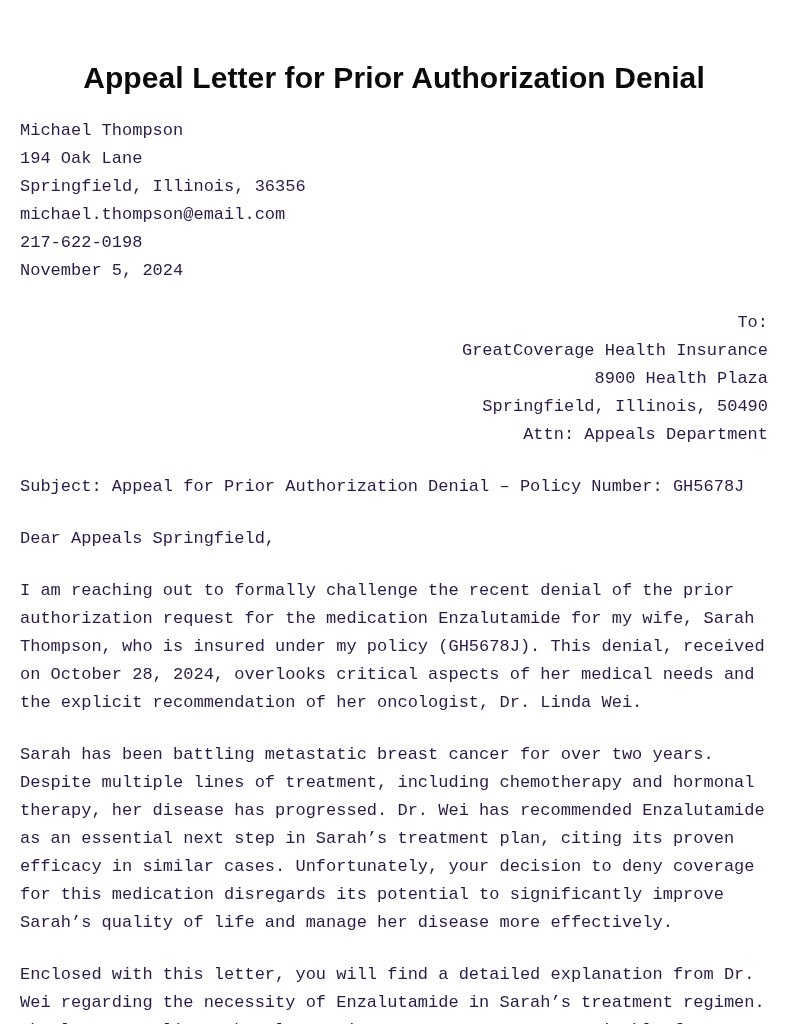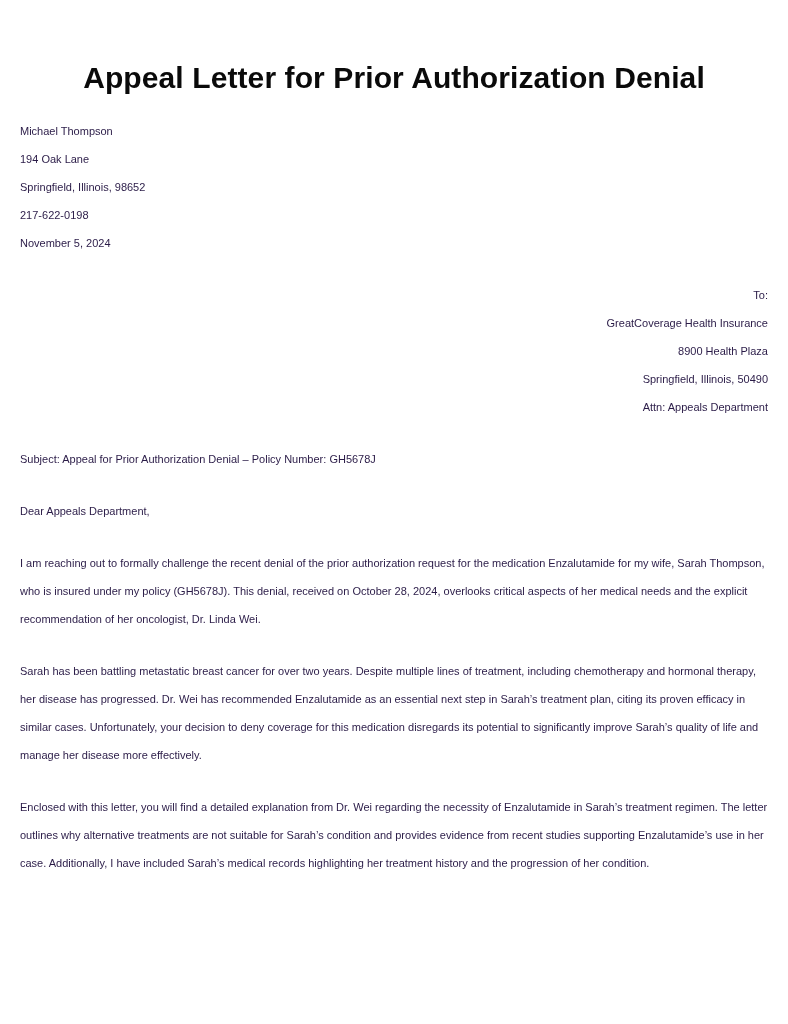--- a/index.html
+++ b/index.html
@@ -23,56 +23,58 @@
       height: 40px;
       line-height: 40px;
       text-align: center;
       font-size: 30px;
       font-weight: bold;
       color: #0a0a0a;
       letter-spacing: 0.1px;
     }
     .block {
       margin-top: 0;
-      font-size: 11px;
+      font-size: 17px;
       line-height: 28px;
+      font-family: Liberation Mono, monospace;
     }
     .sender { margin-top: 19px; }
     .recipient { margin-top: 24px; text-align: right; }
     .subject { margin-top: 24px; }
     .salutation { margin-top: 24px; }
     .para { margin-top: 24px; }
     .line { display: block; white-space: nowrap; }
     p.para-text { margin: 0; }
   </style>
 </head>
 <body>
 
 <div class="page">
   <h1>Appeal Letter for Prior Authorization Denial</h1>
 
   <div class="block sender">
     <span class="line">Michael Thompson</span>
     <span class="line">194 Oak Lane</span>
-    <span class="line">Springfield, Illinois, 98652</span>
+    <span class="line">Springfield, Illinois, 36356</span>
+    <span class="line">michael.thompson@email.com</span>
     <span class="line">217-622-0198</span>
     <span class="line">November 5, 2024</span>
   </div>
 
   <div class="block recipient">
     <span class="line">To:</span>
     <span class="line">GreatCoverage Health Insurance</span>
     <span class="line">8900 Health Plaza</span>
     <span class="line">Springfield, Illinois, 50490</span>
     <span class="line">Attn: Appeals Department</span>
   </div>
 
   <div class="block subject">Subject: Appeal for Prior Authorization Denial – Policy Number: GH5678J</div>
 
-  <div class="block salutation">Dear Appeals Department,</div>
+  <div class="block salutation">Dear Appeals Springfield,</div>
 
   <div class="block para">
     <p class="para-text">I am reaching out to formally challenge the recent denial of the prior authorization request for the medication Enzalutamide for my wife, Sarah Thompson, who is insured under my policy (GH5678J). This denial, received on October 28, 2024, overlooks critical aspects of her medical needs and the explicit recommendation of her oncologist, Dr. Linda Wei.</p>
   </div>
   <div class="block para">
     <p class="para-text">Sarah has been battling metastatic breast cancer for over two years. Despite multiple lines of treatment, including chemotherapy and hormonal therapy, her disease has progressed. Dr. Wei has recommended Enzalutamide as an essential next step in Sarah’s treatment plan, citing its proven efficacy in similar cases. Unfortunately, your decision to deny coverage for this medication disregards its potential to significantly improve Sarah’s quality of life and manage her disease more effectively.</p>
   </div>
   <div class="block para">
     <p class="para-text">Enclosed with this letter, you will find a detailed explanation from Dr. Wei regarding the necessity of Enzalutamide in Sarah’s treatment regimen. The letter outlines why alternative treatments are not suitable for Sarah’s condition and provides evidence from recent studies supporting Enzalutamide’s use in her case. Additionally, I have included Sarah’s medical records highlighting her treatment history and the progression of her condition.</p>
   </div>

